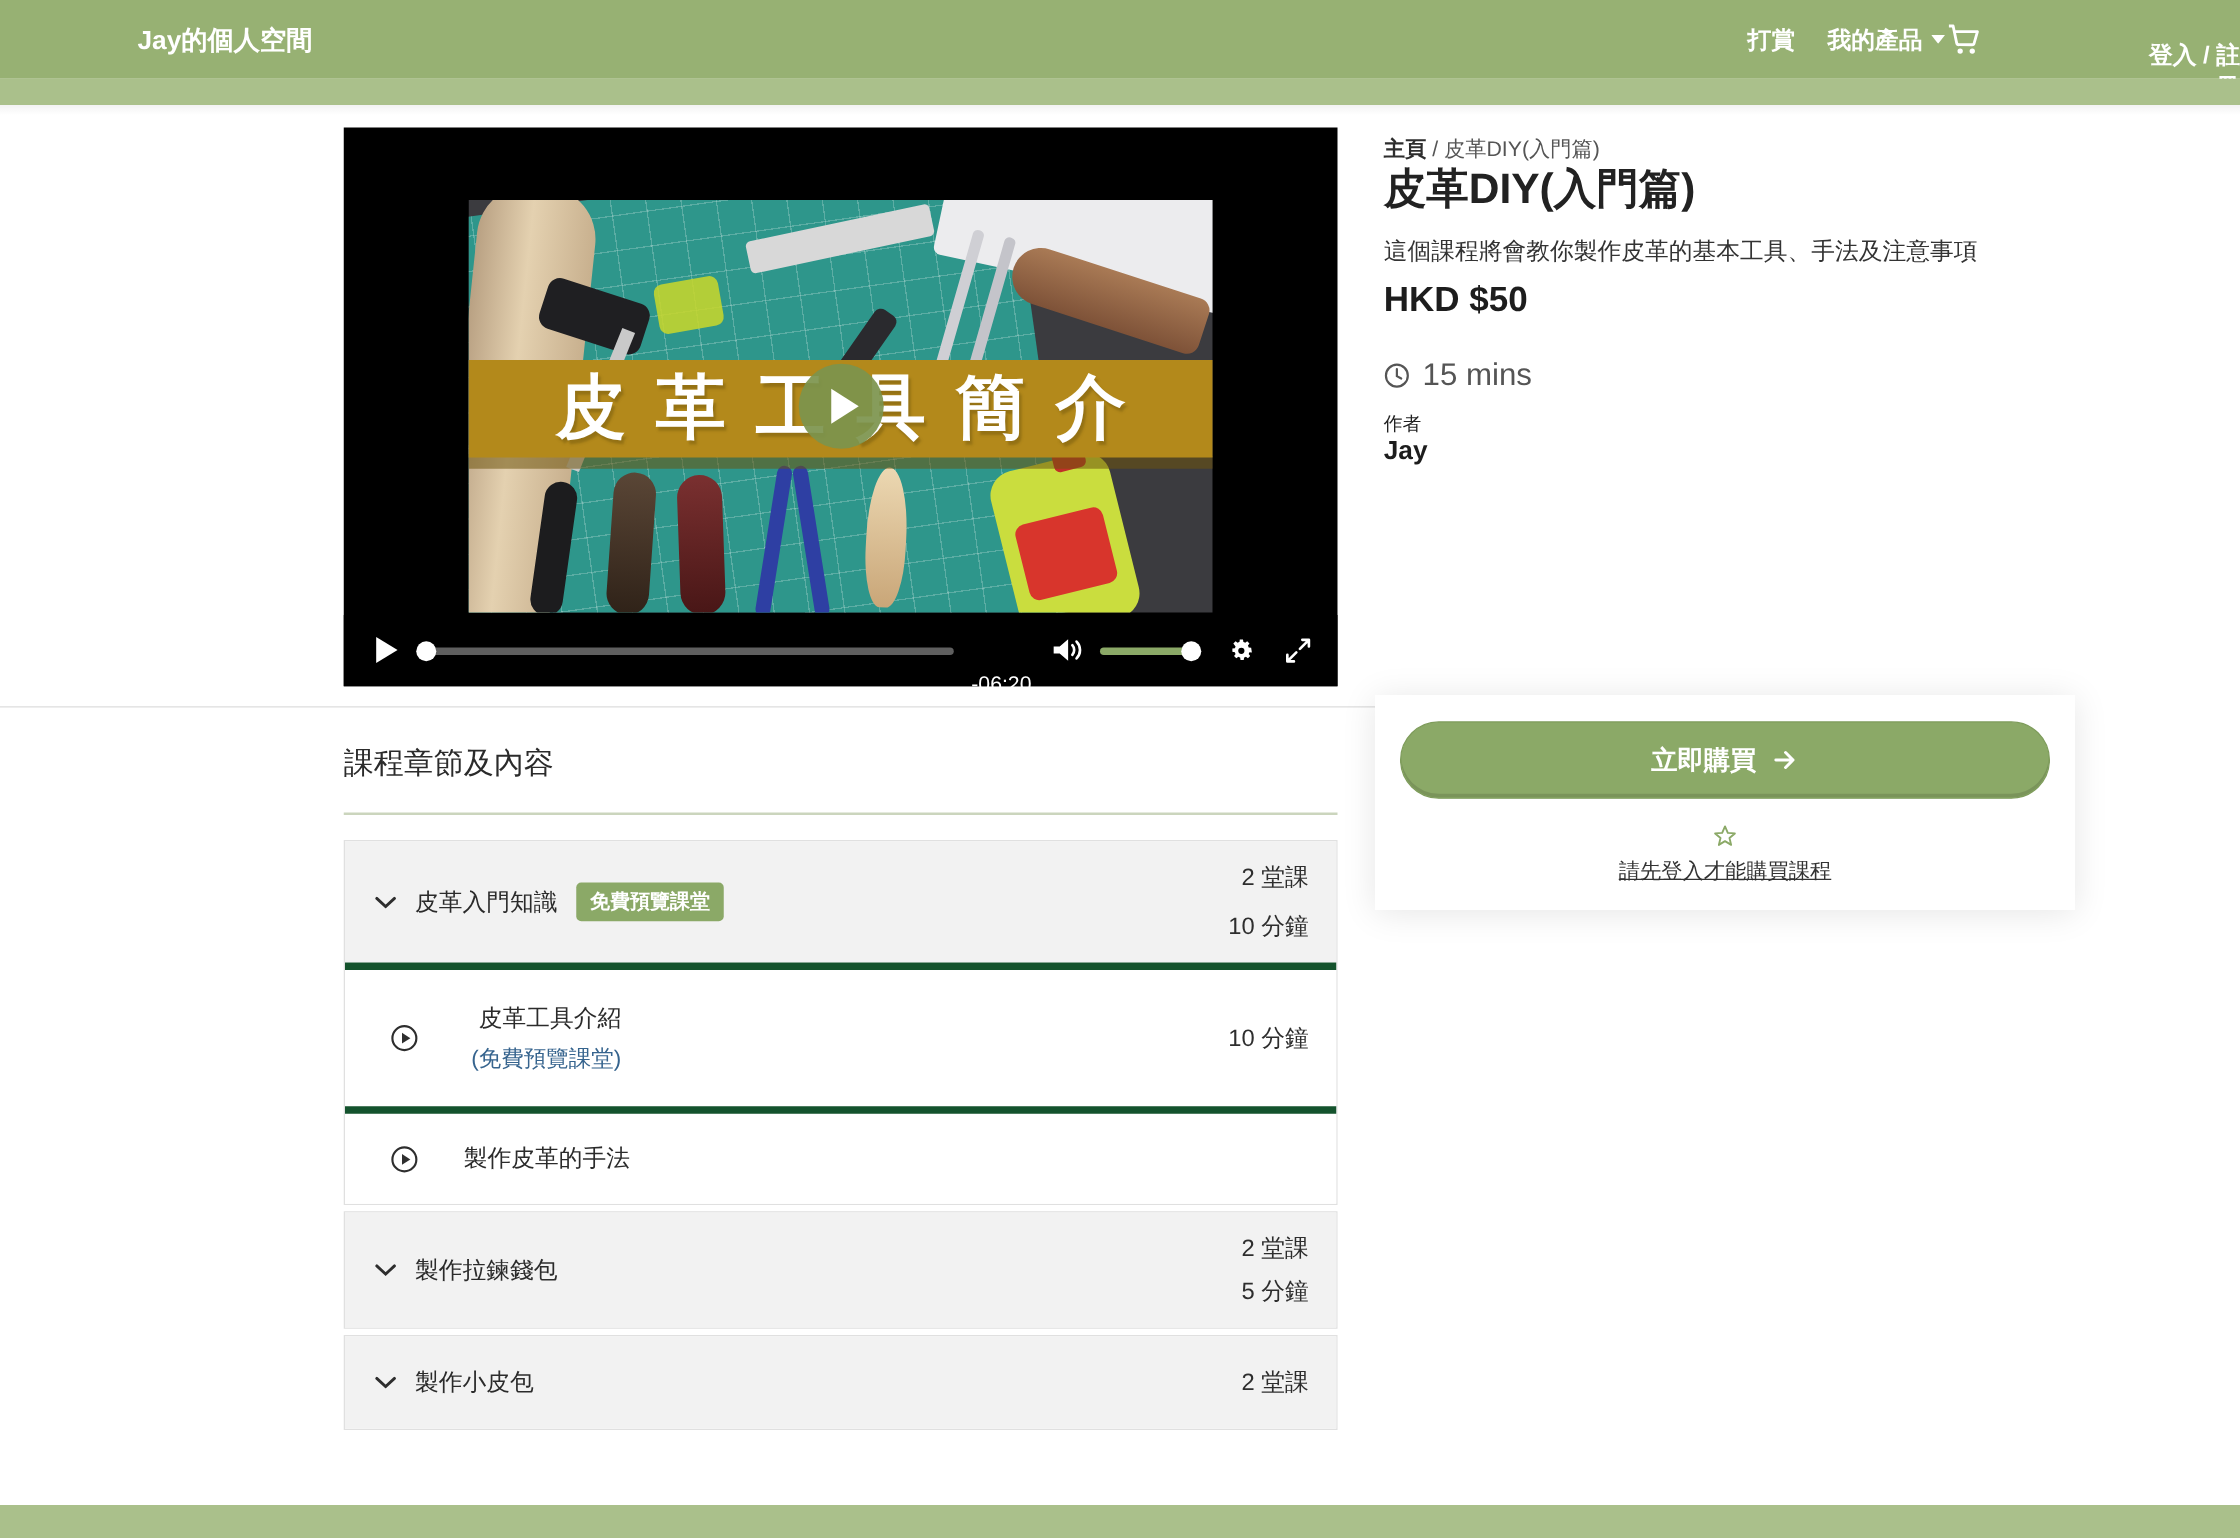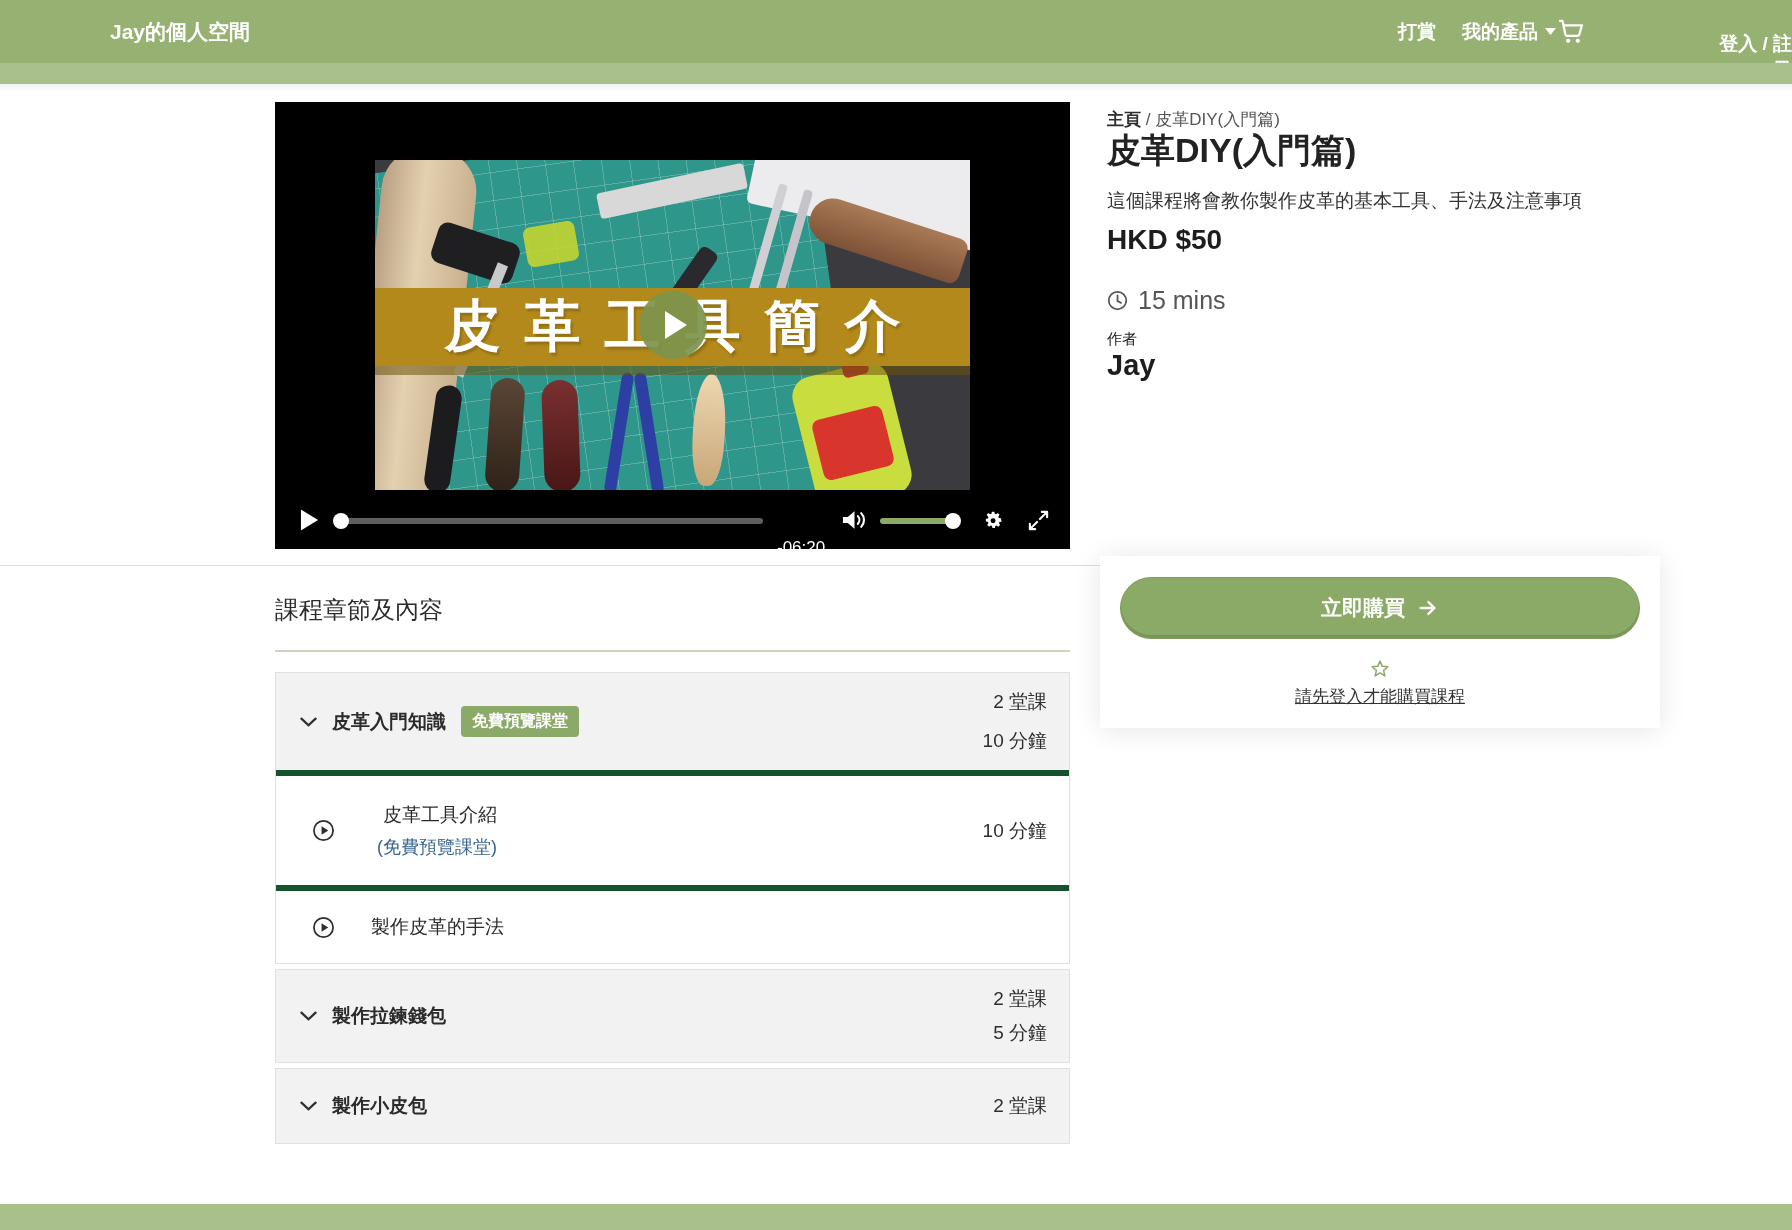--- a/index.html
+++ b/index.html
@@ -42,21 +42,21 @@
 
   
   .breadcrumb { position:absolute; left:1107px; top:108px; font-size:17px; color:#555; }
   .bc-home { color:#2d2d2d; font-weight:bold; cursor:pointer; }
   .course-title { position:absolute; left:1107px; top:128px; font-size:34px; font-weight:bold; color:#222; }
   .course-desc { position:absolute; left:1107px; top:188px; font-size:19px; color:#333; }
   .course-price { position:absolute; left:1107px; top:224px; font-size:28px; font-weight:bold; color:#1d1d1d; }
   .course-duration { position:absolute; left:1107px; top:286px; display:flex; align-items:center; gap:10px;
     font-size:25px; color:#555; }
   .author-label { position:absolute; left:1107px; top:330px; font-size:15px; color:#222; }
-  .author-name { position:absolute; left:1107px; top:349px; font-size:29px; font-weight:bold; color:#1d1d1d; }
+  .author-name { position:absolute; left:1107px; top:349px; font-size:21px; font-weight:bold; color:#1d1d1d; }
 
   
   .page-divider { position:absolute; left:0; top:565px; width:1107px; height:1px; background:#ddd; }
 
   
   .purchase-card { position:absolute; left:1100px; top:556px; width:560px; height:172px; background:#fff;
     box-shadow:0 2px 26px rgba(0,0,0,.10); z-index:10; }
   .buy-btn { position:absolute; left:20px; top:21px; width:520px; height:62px; border-radius:31px;
     background:#8BA967; border:1px solid #7E9C5B; box-shadow:inset 0 -3px 0 rgba(0,0,0,.12);
     display:flex; align-items:center; justify-content:center; gap:12px; color:#fff; font-size:21px;
@@ -64,21 +64,21 @@
   .login-note { position:absolute; left:0; top:103px; width:100%; display:flex; align-items:center;
     justify-content:center; gap:6px; cursor:pointer;flex-direction:column; }
   .login-note-text { font-size:17px; color:#333; text-decoration:underline; }
 
   
   .section-title { position:absolute; left:275px; top:594px; font-size:24px; color:#2b2b2b; }
   .section-divider { position:absolute; left:275px; top:650px; width:795px; height:2px; background:#CBD5BD; }
   .course-list { position:absolute; left:275px; top:672px; width:795px; }
   .block { border:1px solid #E0E0E0; margin-bottom:5px; background:#fff; }
   .chap-header { position:relative; background:#F2F2F2; display:flex; align-items:center; padding:0 24px; cursor:pointer; }
-  .chap-title { font-size:19px; font-weight:bold; color:#2b2b2b; margin-left:15px; }
+  .chap-title { font-size:19px; font-weight:normal; color:#2b2b2b; margin-left:15px; }
   .badge { margin-left:15px; background:#8BA967; color:#fff; font-size:16px; font-weight:bold;
     padding:5px 11px; border-radius:4px; }
   .right-top { position:absolute; right:22px; top:16px; font-size:19px; color:#2e2e2e; }
   .right-bottom { position:absolute; right:22px; bottom:16px; font-size:19px; color:#2e2e2e; }
   .right-mid { position:absolute; right:22px; top:50%; transform:translateY(-50%); font-size:19px; color:#2e2e2e; }
   .lesson { position:relative; background:#fff; border-top:6px solid #14532d; display:flex; align-items:center;
     padding:0 24px 0 36px; cursor:pointer; }
   .lesson-texts { margin-left:36px; }
   .lesson-title { font-size:19px; color:#2b2b2b; }
   .lesson-note { font-size:18px; color:#36648E; margin-top:7px; margin-left:6px; cursor:pointer; }

